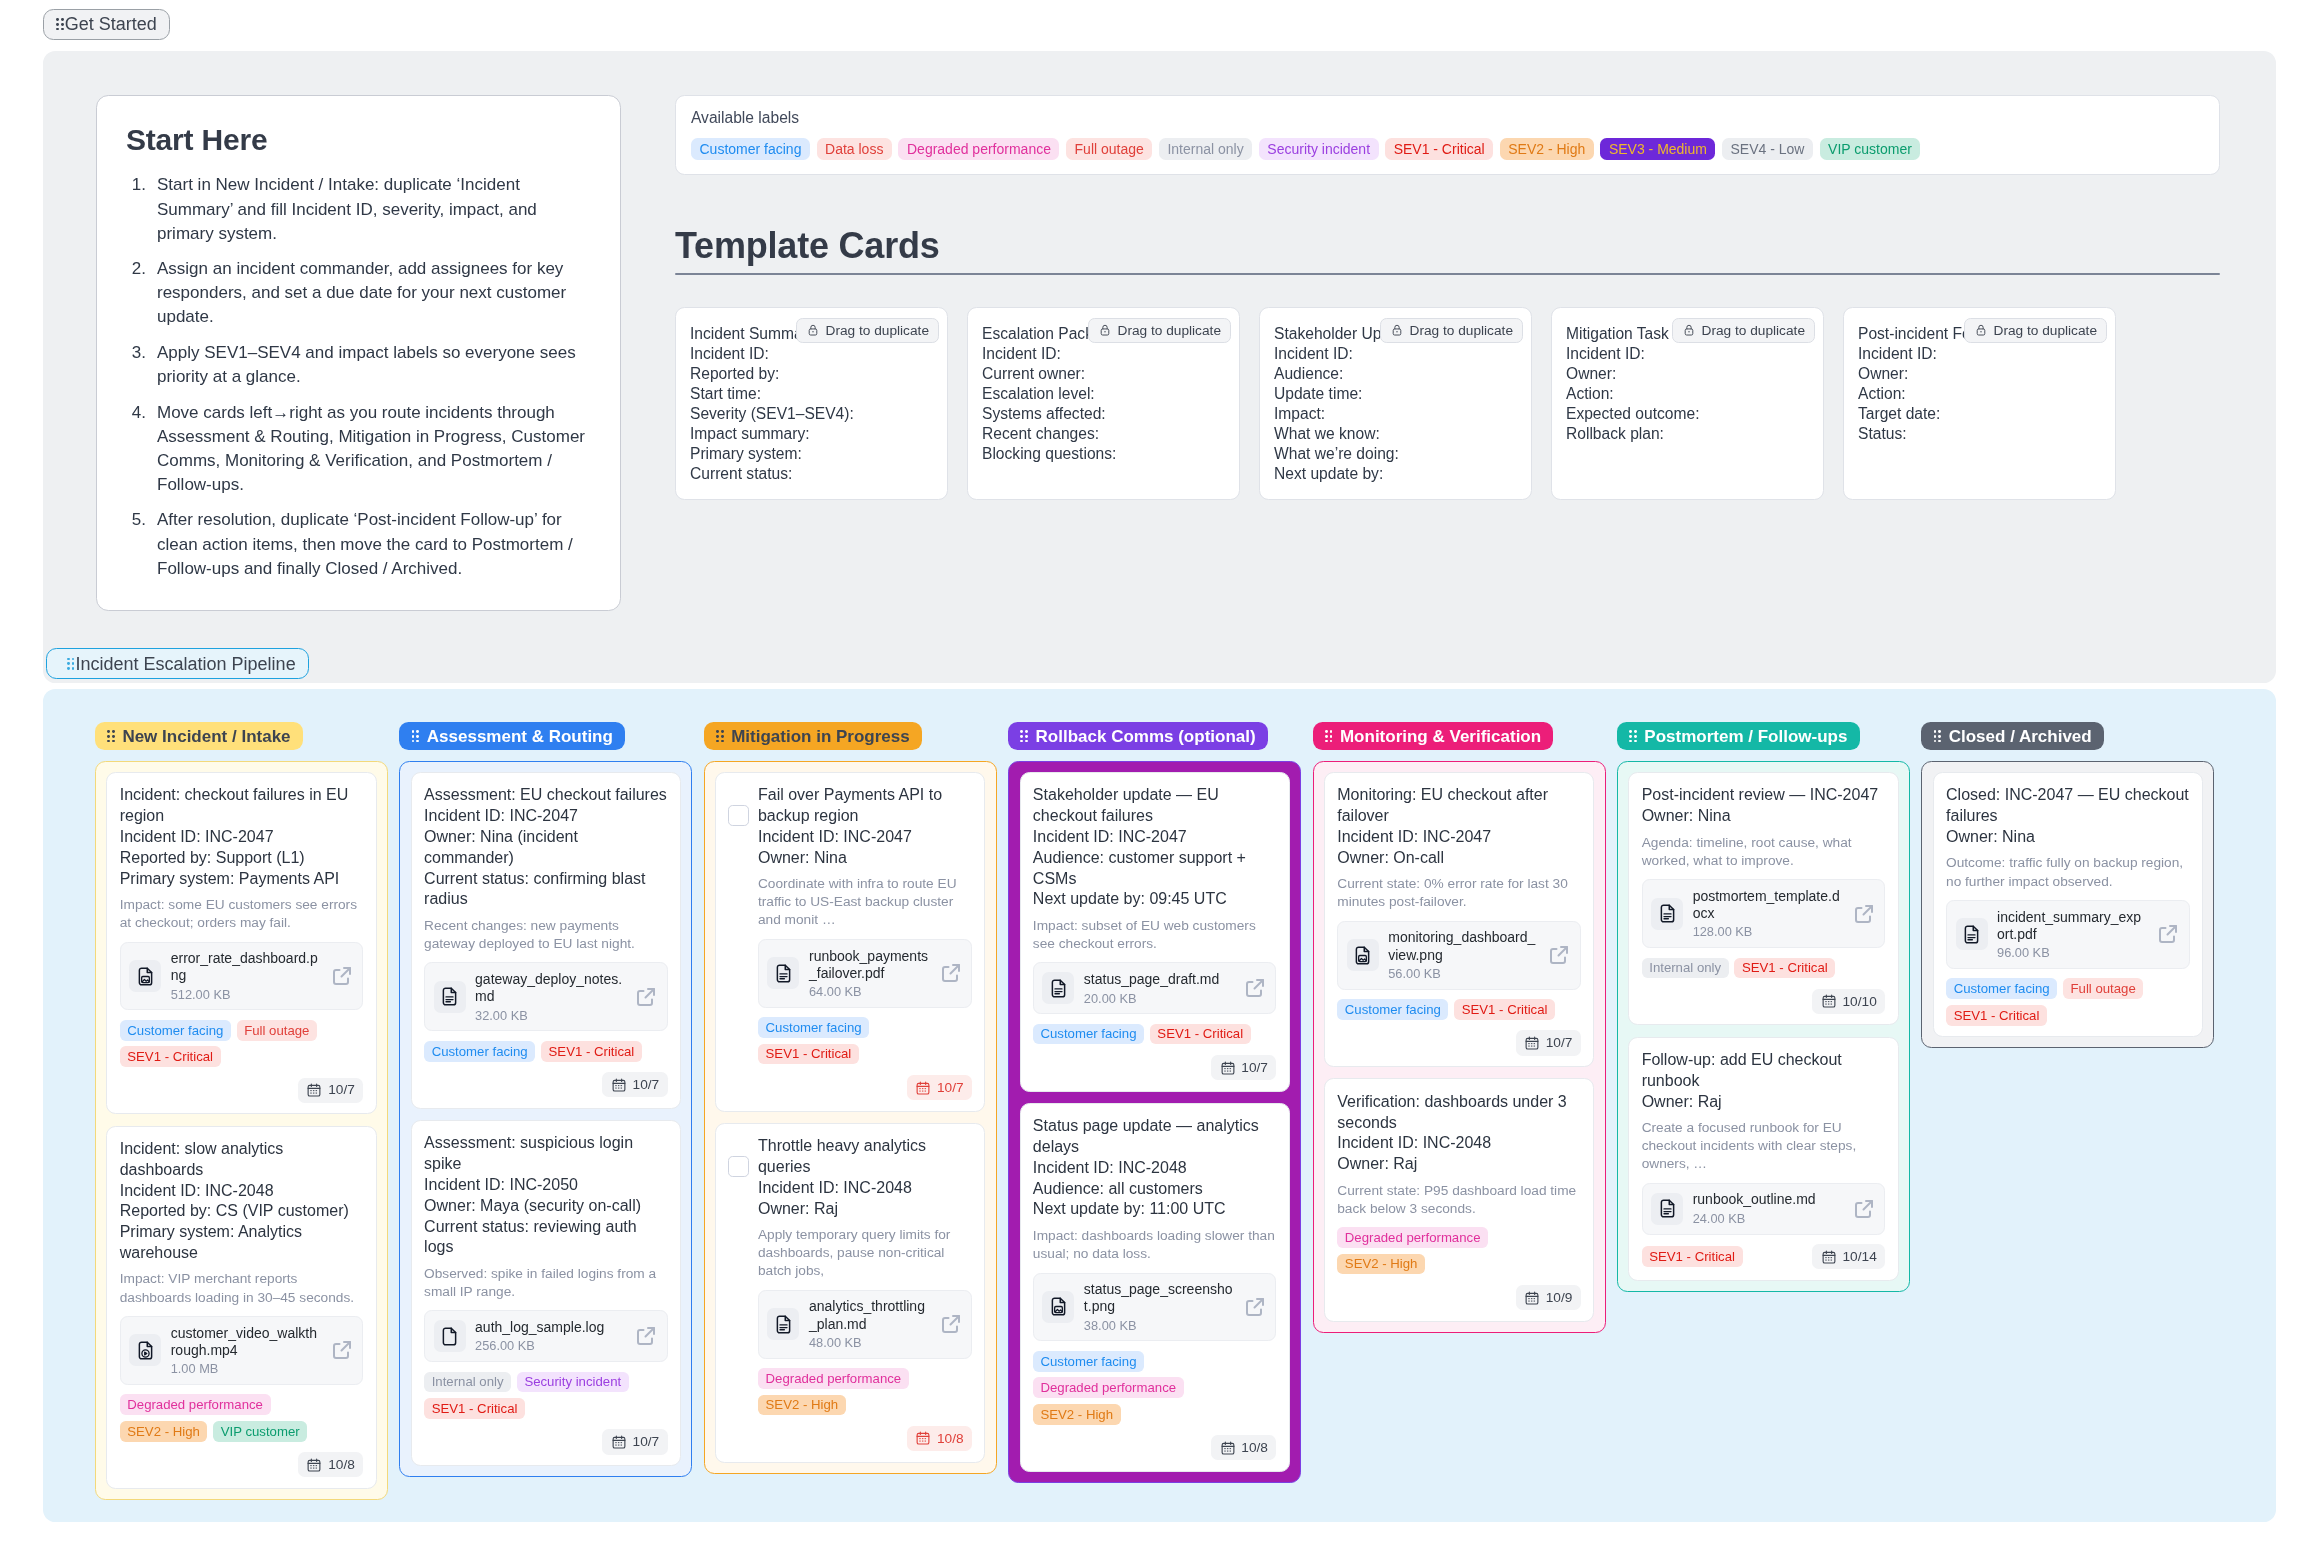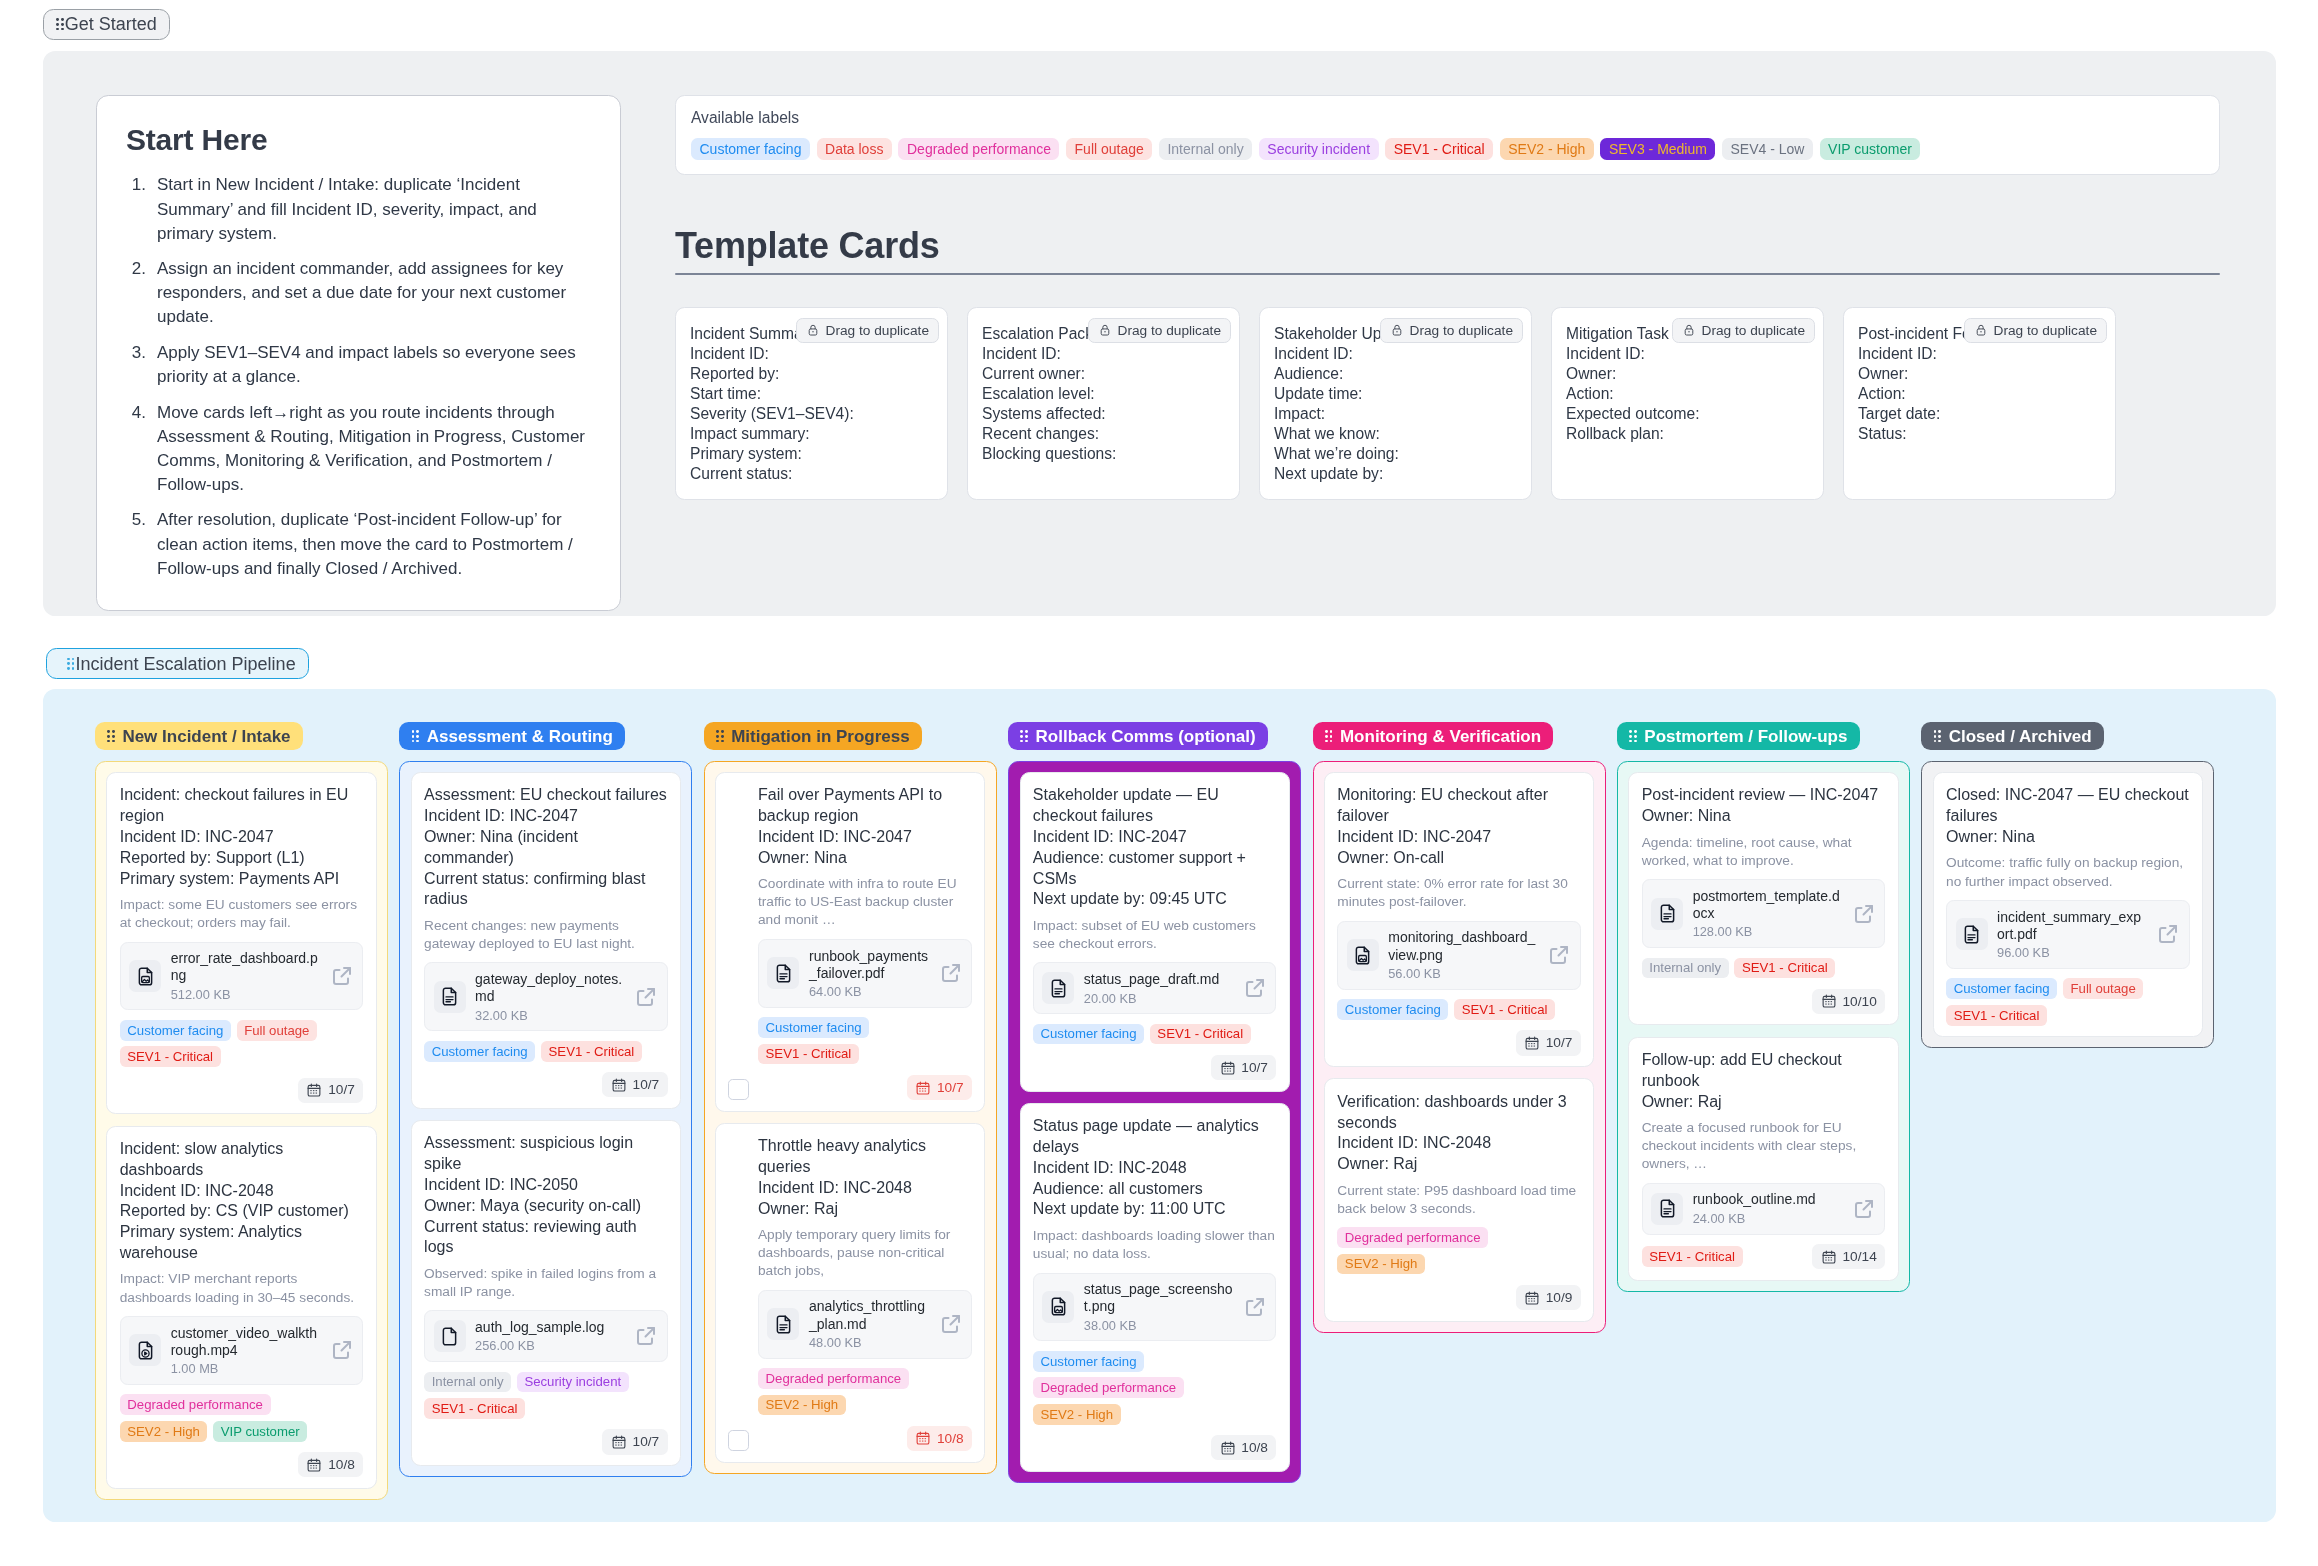--- a/index.html
+++ b/index.html
@@ -39,21 +39,21 @@
   .grip i:nth-child(1){left:0;top:0.9px}  .grip i:nth-child(2){left:4.7px;top:0.9px}
   .grip i:nth-child(3){left:0;top:5.7px} .grip i:nth-child(4){left:4.7px;top:5.7px}
   .grip i:nth-child(5){left:0;top:10.4px} .grip i:nth-child(6){left:4.7px;top:10.4px}
   .grip.blue i { background: #3aabe0; }
   .grip.dark i { background: #3d4450; }
   .grip.white i { background: #ffffff; }
 
   
   .top-panel {
     position: absolute; left: 43px; top: 51px;
-    width: 2233px; height: 565px;
+    width: 2233px; height: 632px;
     background: #eef0f2; border-radius: 12.3px;
   }
 
   
   .start-card {
     position: absolute; left: 53px; top: 44px;
     width: 525px;
     background: #ffffff; border: 1.4px solid #c9ccd4; border-radius: 12.3px;
     padding: 27.4px 29px 29px 29px;
   }
@@ -140,21 +140,21 @@
   .col-body {
     border-radius: 10.4px; padding: 10.4px;
   }
   .card {
     background: #ffffff; border: 1.4px solid #e7eaee; border-radius: 9.5px;
     padding: 12.3px 12.3px 10.4px 12.3px;
     margin-bottom: 11.4px;
     position: relative;
   }
   .card:last-child { margin-bottom: 0; }
-  .cardrow { display: flex; align-items: flex-end; gap: 8.5px; }
+  .cardrow { display: flex; align-items: flex-start; gap: 8.5px; }
   .checkbox {
     width: 21px; height: 21px; flex: none;
     border: 1.4px solid #cfd4e0; border-radius: 4.7px; background: #fff;
     margin-top: 20px;
   }
   .card-title {
     font-size: 16px; line-height: 1.3; color: #2c3440; font-weight: 400;
   }
   .card-desc {
     font-size: 13.7px; line-height: 1.32; color: #8b92a3; margin-top: 6.6px;

